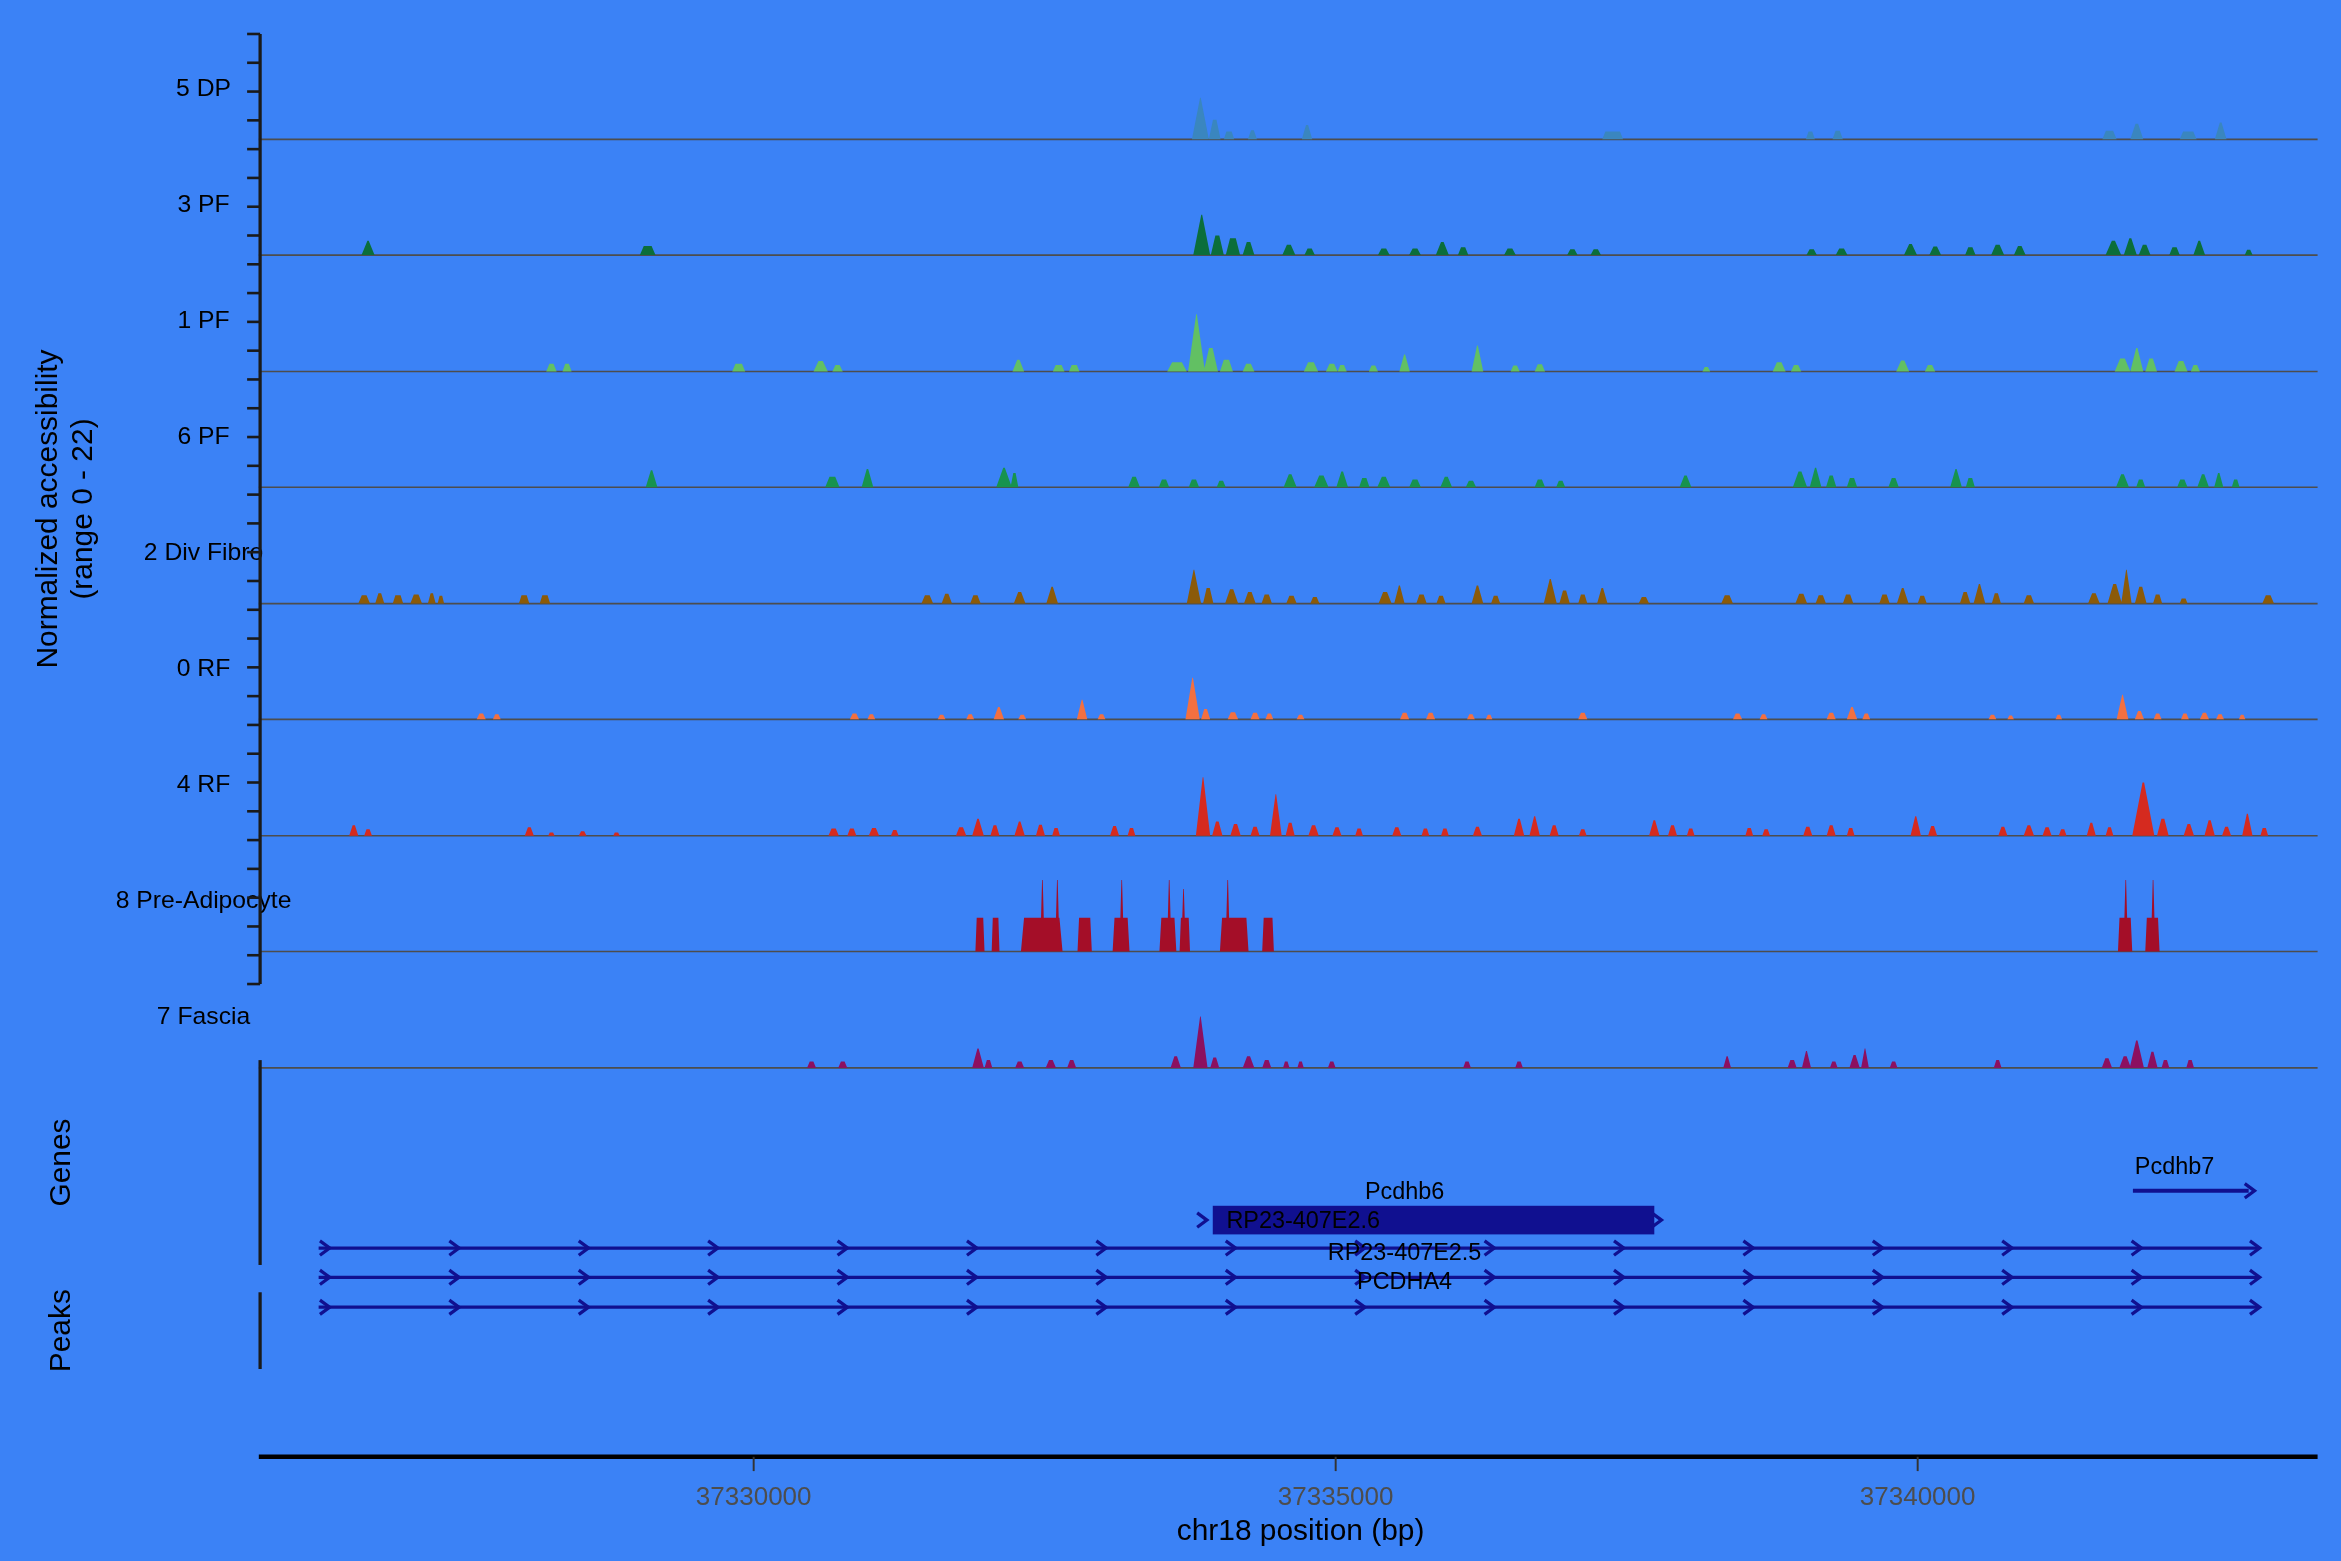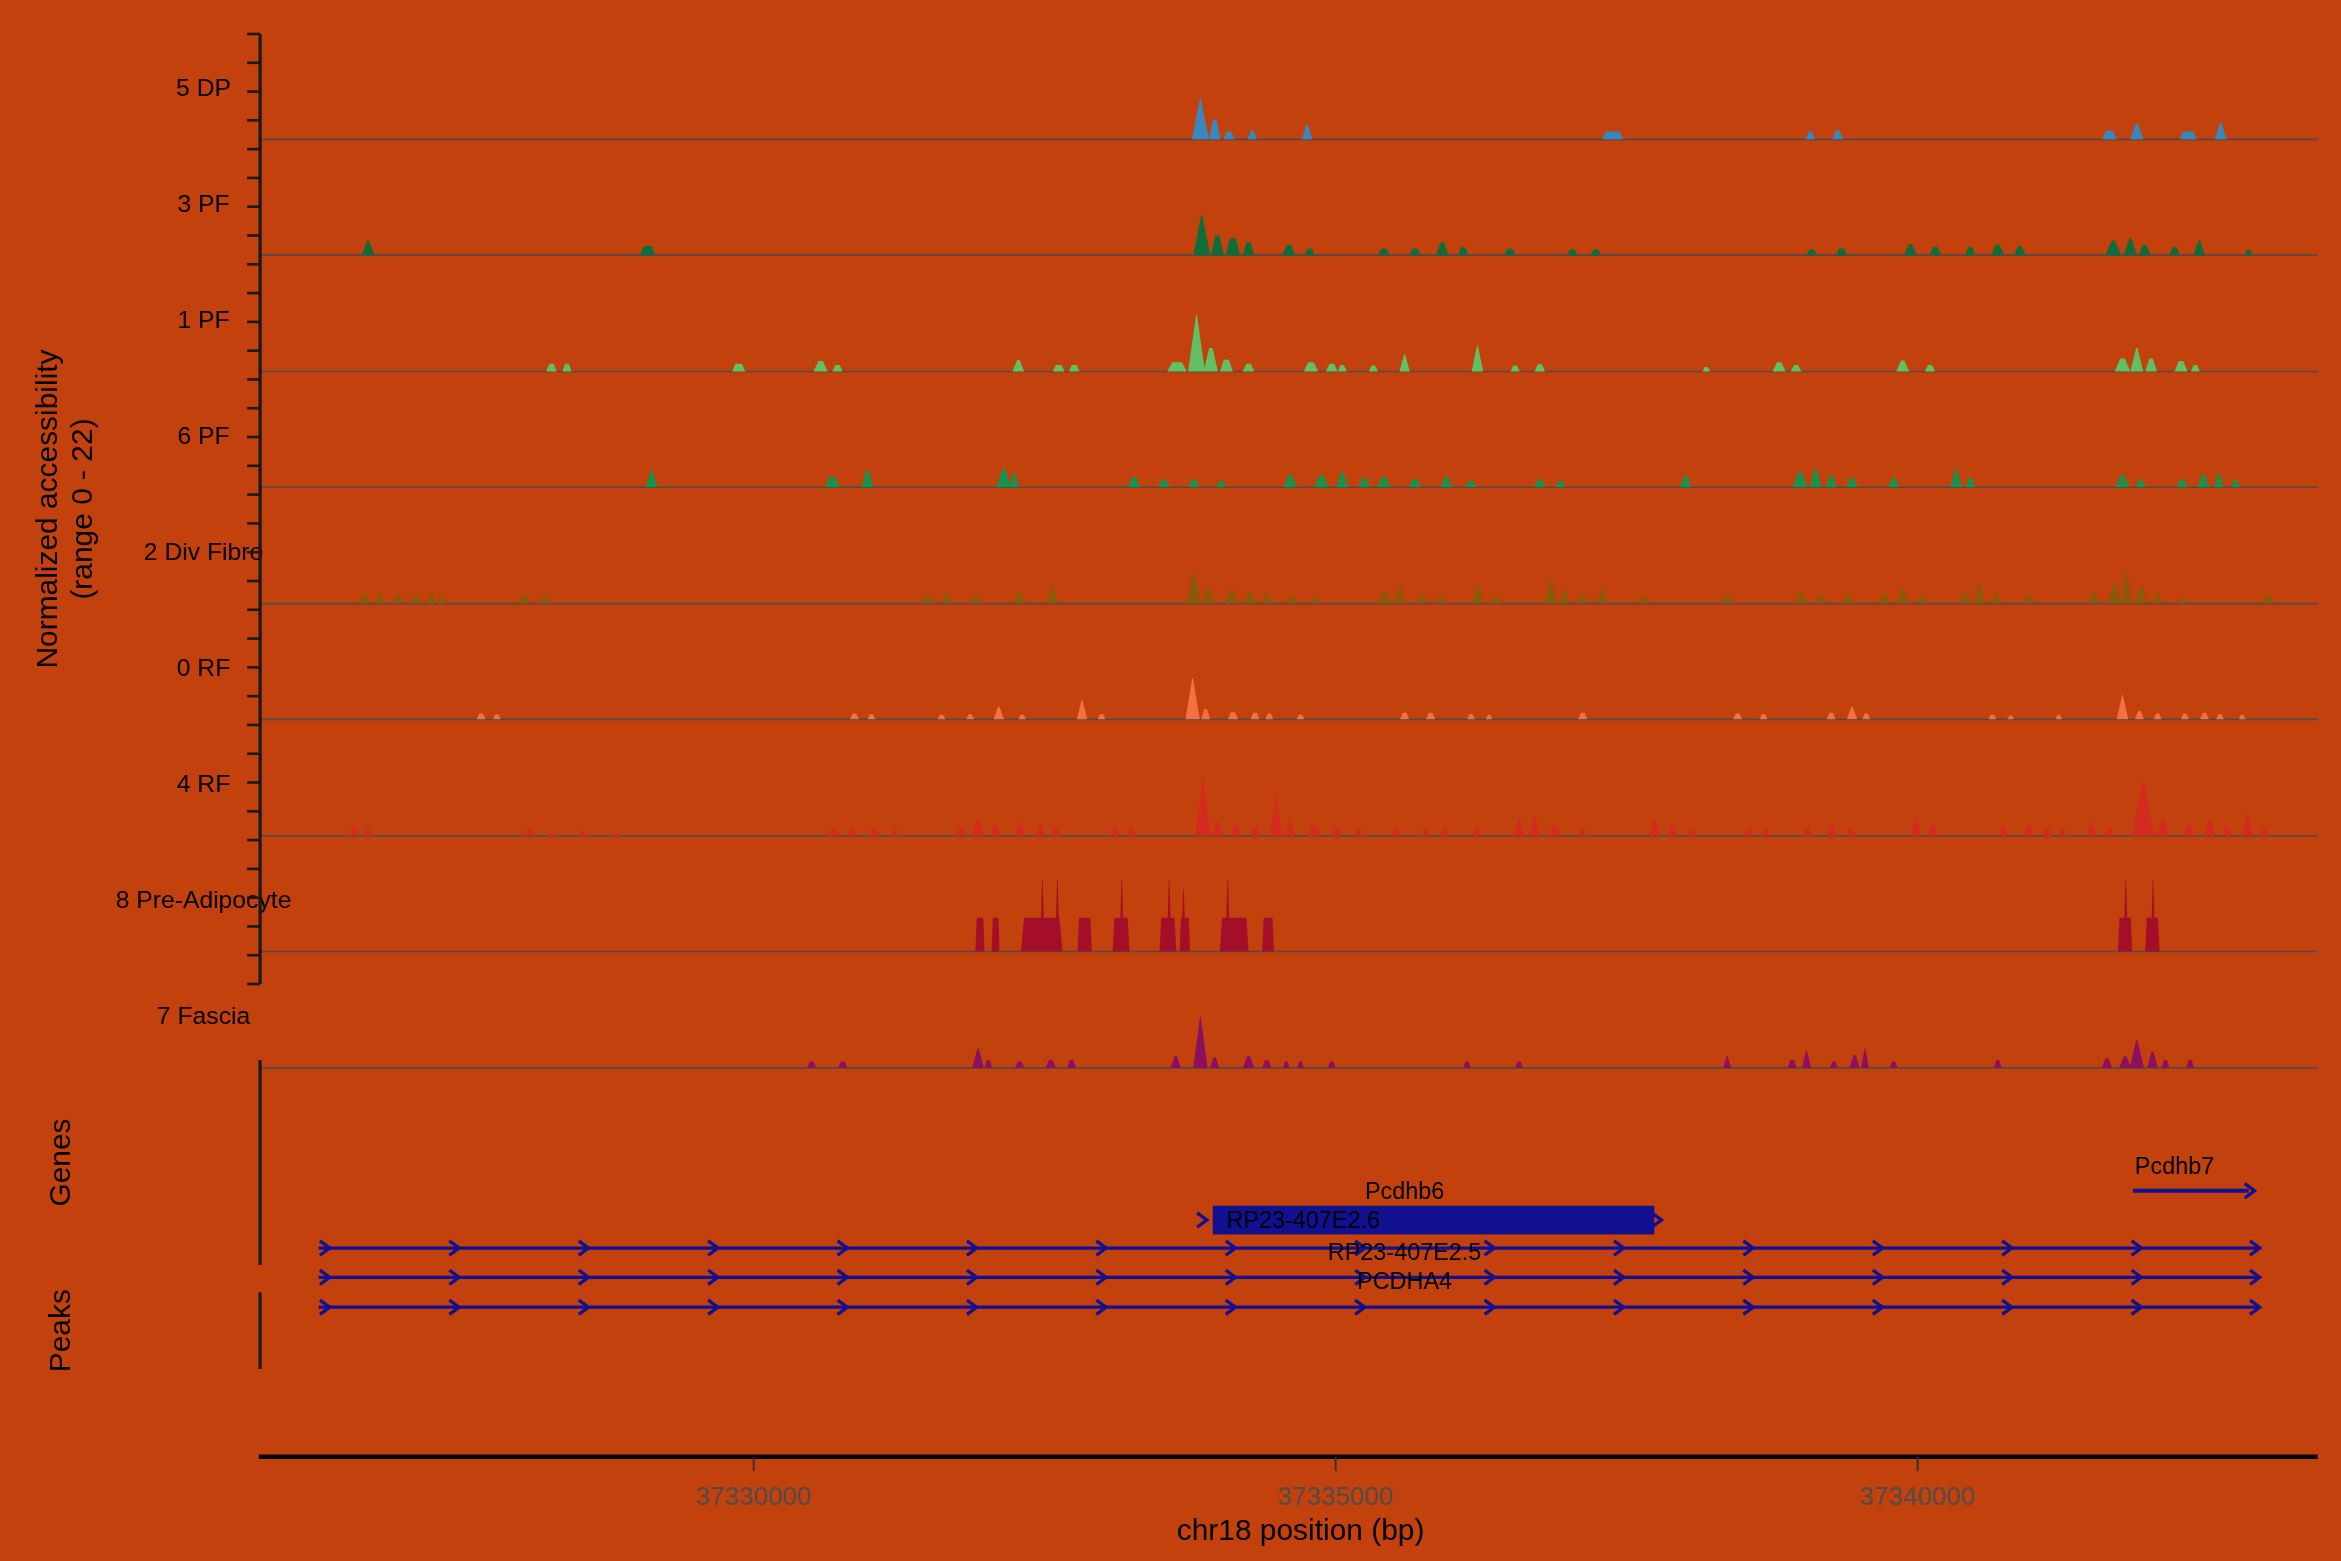--- a/index.html
+++ b/index.html
@@ -1,16 +1,16 @@
 <!DOCTYPE html>
 <html style="font-size:10.4px"><head>
 <meta charset="utf-8">
 <style>
   html, body { margin: 0; padding: 0; background: #ffffff; width: 100%; height: 100%; }
-  .page { width: 100vw; height: 100vh; background: #c2410c; }
+  .page { width: 100vw; height: 100vh; background: #3b82f6; }
   svg { display: block; width: 100vw; height: 100vh; }
   text { font-family: "Liberation Sans", "DejaVu Sans", sans-serif; }
 </style>
 </head>
 <body>
 
 <div class="page">
   <svg id="plot" viewBox="0 0 3600 2400" preserveAspectRatio="xMidYMid meet" aria-label="chromatin accessibility coverage plot">
     <g id="g-tracks">
         <g>

